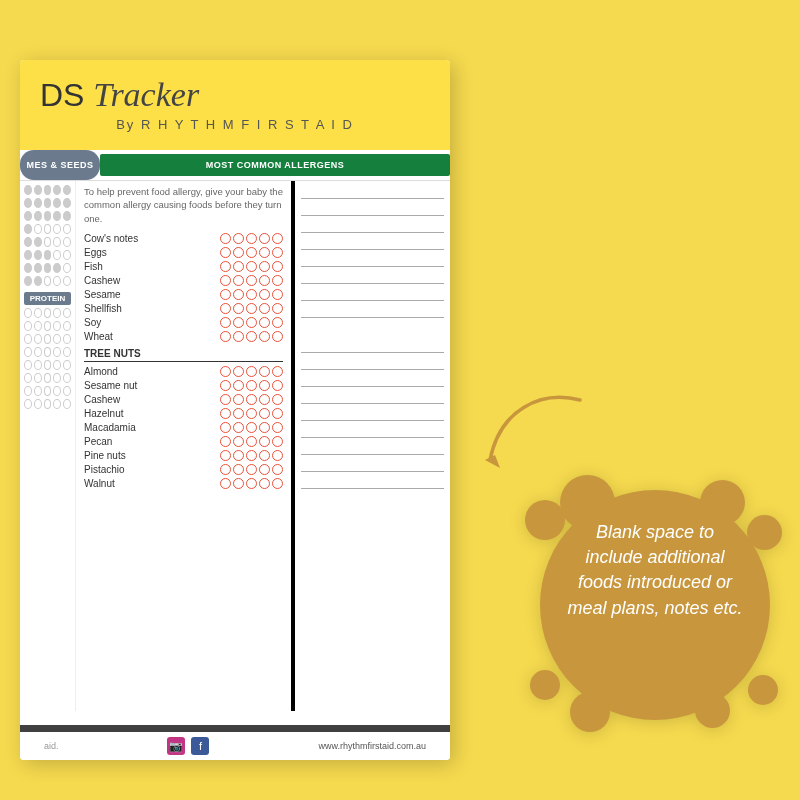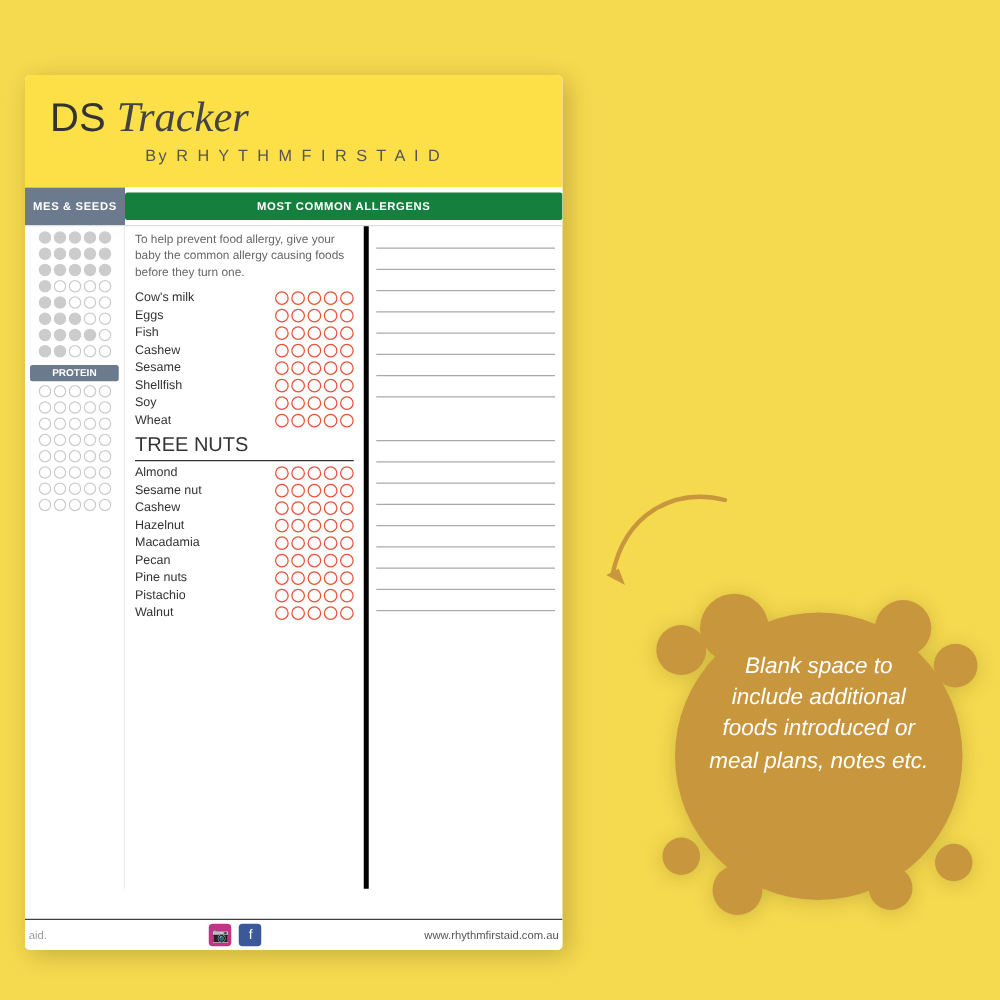--- a/index.html
+++ b/index.html
@@ -63,20 +63,21 @@
       background: #6B7B8D;
       color: white;
       font-size: 9px;
       font-weight: bold;
       padding: 6px 5px;
       text-align: center;
       display: flex;
       align-items: center;
       justify-content: center;
       letter-spacing: 0.5px;
+      border-radius: 14px;
     }
     .col-allergens {
       flex: 1;
       background: #15803d;
       color: white;
       font-size: 9px;
       font-weight: bold;
       padding: 6px 8px;
       text-align: center;
       display: flex;
@@ -104,21 +105,21 @@
 
     
     .doc-content {
       display: flex;
       height: calc(100% - 170px);
       font-size: 11px;
     }
 
     
     .left-col {
-      width: 80px;
+      width: 56px;
       border-right: 1px solid #eee;
       padding: 4px 4px;
     }
     .circles-row {
       display: flex;
       gap: 2px;
       margin-bottom: 3px;
       justify-content: center;
     }
     .circle {
@@ -179,46 +180,46 @@
     }
     .allergen-circle {
       width: 11px;
       height: 11px;
       border-radius: 50%;
       border: 1.5px solid #E8523A;
       display: inline-block;
     }
 
     .section-header {
-      font-size: 16px;
-      font-weight: normal;
+      font-size: 10px;
+      font-weight: bold;
       color: #333;
       margin: 6px 0 4px 0;
       border-bottom: 1.5px solid #333;
       padding-bottom: 2px;
     }
 
     .reaction-line {
       border-bottom: 1px solid #aaa;
       height: 14px;
       margin-bottom: 3px;
       width: 100%;
     }
 
     
     .doc-footer {
       position: absolute;
       bottom: 0;
       left: 0;
       right: 0;
-      height: 25px;
-      border-top: 1px solid #404040;
+      height: 35px;
+      border-top: 7px solid #404040;
       display: flex;
       align-items: center;
-      padding: 0 3px;
+      padding: 0 24px;
       background: white;
       justify-content: space-between;
     }
     .footer-left {
       font-size: 9px;
       color: #999;
     }
     .footer-icons {
       display: flex;
       gap: 6px;
@@ -439,21 +440,21 @@
         <span class="circle"></span>
         <span class="circle"></span>
         <span class="circle"></span>
       </div>
     </div>
 
     <div class="middle-col">
       <p class="intro-text">To help prevent food allergy, give your baby the common allergy causing foods before they turn one.</p>
 
       <div class="allergen-row">
-        <span class="allergen-name">Cow's milk</span>
+        <span class="allergen-name">Cow's notes</span>
         <div class="allergen-circles">
           <span class="allergen-circle"></span>
           <span class="allergen-circle"></span>
           <span class="allergen-circle"></span>
           <span class="allergen-circle"></span>
           <span class="allergen-circle"></span>
         </div>
       </div>
       <div class="allergen-row">
         <span class="allergen-name">Eggs</span>

